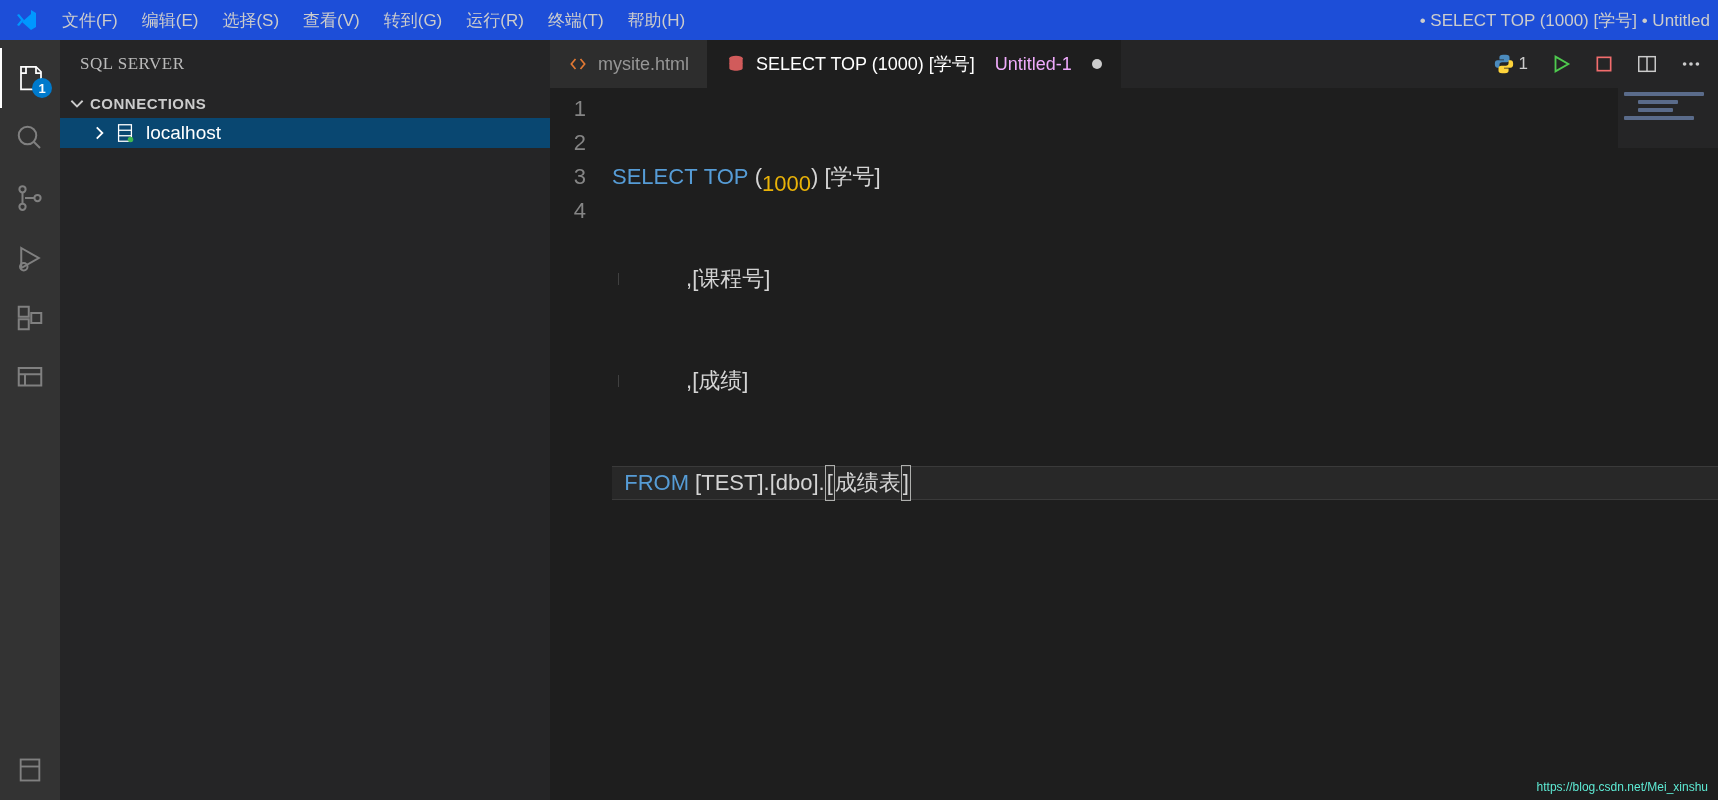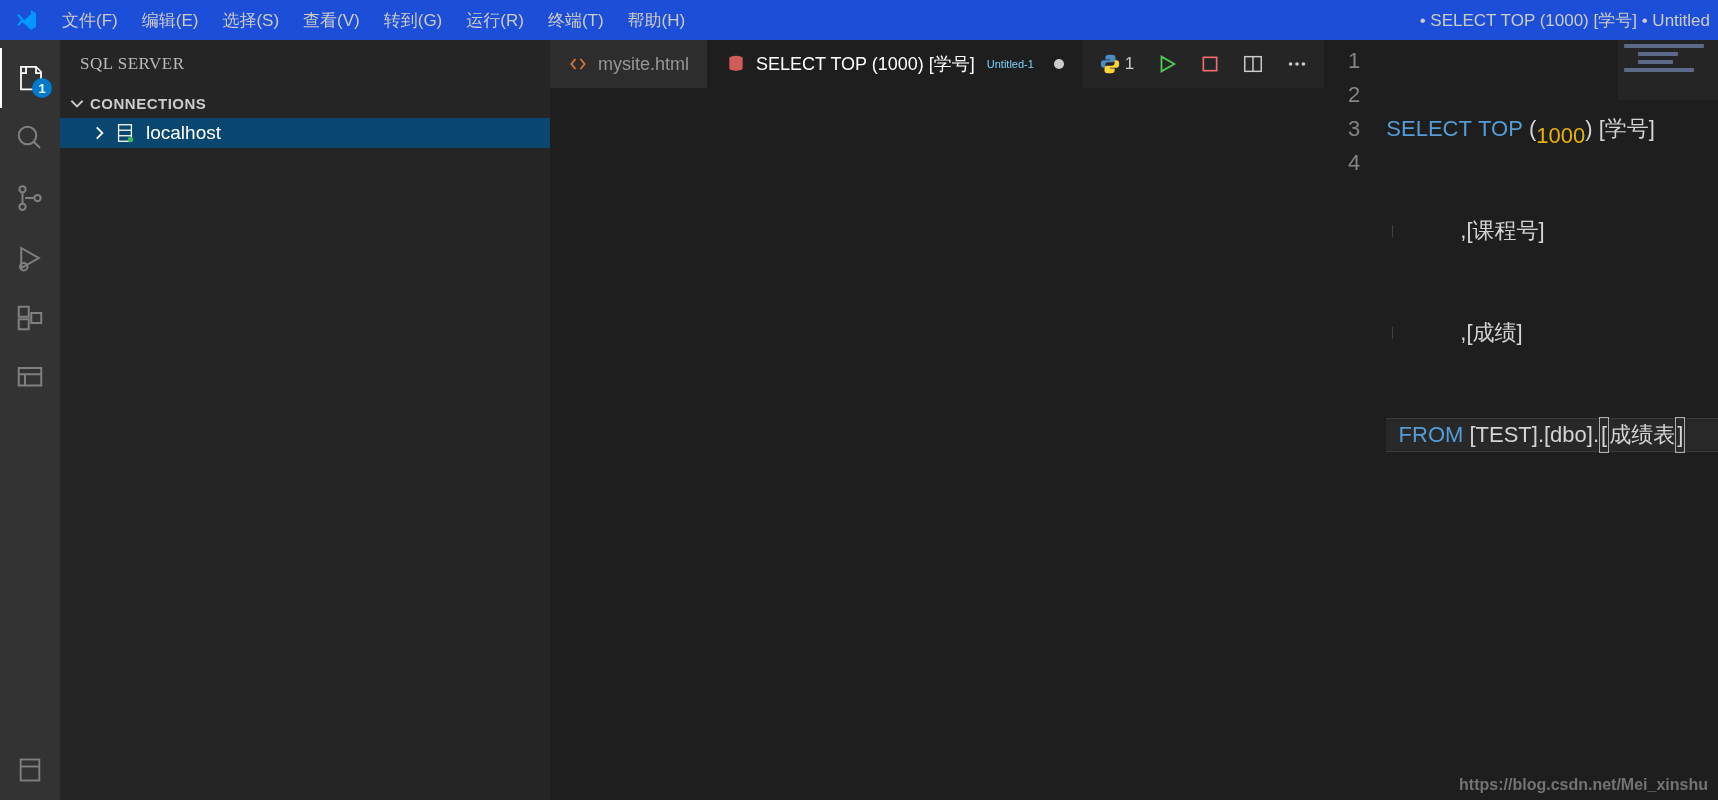--- a/index.html
+++ b/index.html
@@ -26,25 +26,25 @@
 
 .sidebar { width:490px; background:#252526; display:flex; flex-direction:column; }
 .sidebar-title { padding:14px 20px; font-size:17px; font-weight:400; color:#bbbbbb; letter-spacing:.5px;font-family:Liberation Serif, serif; }
 .section-header { display:flex; align-items:flex-end; padding:6px 8px; font-size:15px; font-weight:bold; color:#cccccc; cursor:pointer; letter-spacing:.5px; }
 .section-header .chev { margin-right:4px; }
 .tree-item { display:flex; align-items:center; padding:4px 0 4px 30px; font-size:19px; color:#ffffff; cursor:pointer; background:#094771; }
 .tree-item .chev { margin-right:6px; }
 .tree-item .srv-icon { margin-right:10px; }
 
 
-.editorgroup { flex:1; display:flex; background:#1e1e1e;justify-content:center; }
+.editorgroup { flex:1; display:flex; flex-direction:column; background:#1e1e1e;justify-content:center; }
 .tabs { height:48px; background:#252526; display:flex; align-items:stretch; }
 .tab { display:flex; align-items:center; padding:0 18px; font-size:18px; background:#2d2d2d; color:#969696; border-right:1px solid #1e1e1e; cursor:pointer; gap:10px; }
 .tab.active { background:#1e1e1e; color:#ffffff; }
-.tab .tab-desc { color:#7dd3fc; font-size:11px; margin-left:2px;}
+.tab .tab-desc { color:#f0abfc; font-size:18px; margin-left:10px;}
 .tab .dirty { width:10px; height:10px; background:#cccccc; border-radius:50%; margin-left:10px;}
 .tabs-actions { margin-left:auto; display:flex; align-items:center; gap:22px; padding:0 16px; }
 .tabs-actions .act { cursor:pointer; display:flex; align-items:center; gap:4px;}
 .tabs-actions .count { color:#cccccc; font-size:17px;}
 
 
 .editor { flex:1; display:flex; font-family:Consolas,"Courier New",monospace; font-size:22px; line-height:34px; position:relative; }
 .gutter { width:50px; text-align:right; color:#858585; padding:4px 14px 0 0; user-select:none; }
 .code { flex:1; padding:4px 0 4px 12px; white-space:pre; color:#d4d4d4; position:relative; }
 .line { display:flex; align-items:center; height:34px;}
@@ -52,21 +52,21 @@
 .line .indent { display:inline-block; width:74px; text-align:center; position:relative;}
 .line .indent::after{ content:""; position:absolute; left:6px; top:-6px; bottom:-6px; border-left:1px solid #404040;}
 .kw { color:#569cd6; }
 .num { color:#eab308;margin-top:13px; }
 .id { color:#d4d4d4; }
 .punc { color:#d4d4d4; }
 .cursor-box { border:1px solid #aeafad; padding:0 1px;}
 .minimap { position:absolute; top:0; right:0; width:100px; height:60px; background:#252526; }
 .minimap .mm-text{ height:4px; background:#5a6b8a; margin:4px 6px; border-radius:1px;}
 
-.watermark { position:fixed; bottom:6px; right:10px; color:#737373; font-size:16px;font-weight:bold; }
+.watermark { position:fixed; bottom:6px; right:10px; color:#5eead4; font-size:12px; }
 svg { display:block; }
 </style>
 </head>
 <body>
 
 <div class="titlebar">
   <span class="logo">
     <svg viewBox="0 0 24 24" width="24" height="24">
         <path fill="#0098ff" d="M17 2l5 3v14l-5 3-9-8 9-8zM3 7l4 5-4 5 2 1 5-6-5-6-2 1z"></path>
       </svg>

